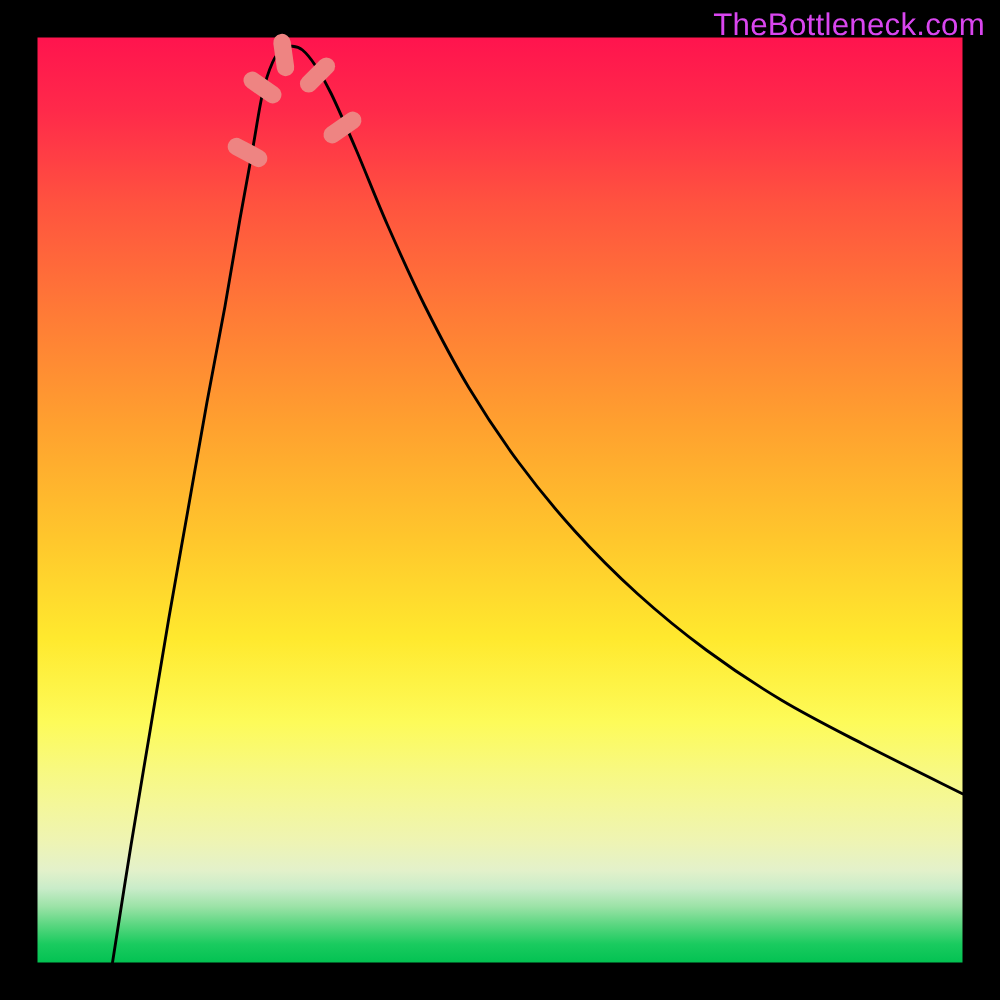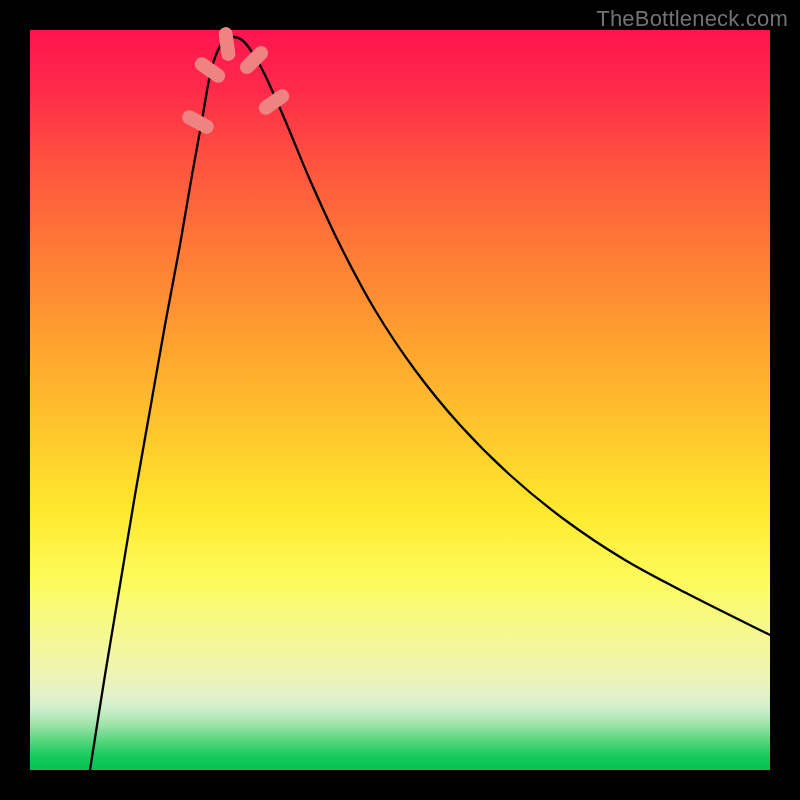--- a/index.html
+++ b/index.html
@@ -43,22 +43,22 @@
       #9ae2a6 94%,
       #58d67f 96%,
       #1acb5f 98%,
       #03c252 100%
     );
   }
   .watermark {
     position: absolute;
     top: 6px;
     right: 12px;
-    color: #737373;
-    font-size: 22px;
+    color: #d946ef;
+    font-size: 25px;
     font-weight: 400;
     letter-spacing: 0.2px;
     user-select: none;
   }
   svg.curve {
     position: absolute;
     left: 0;
     top: 0;
     width: 740px;
     height: 740px;

